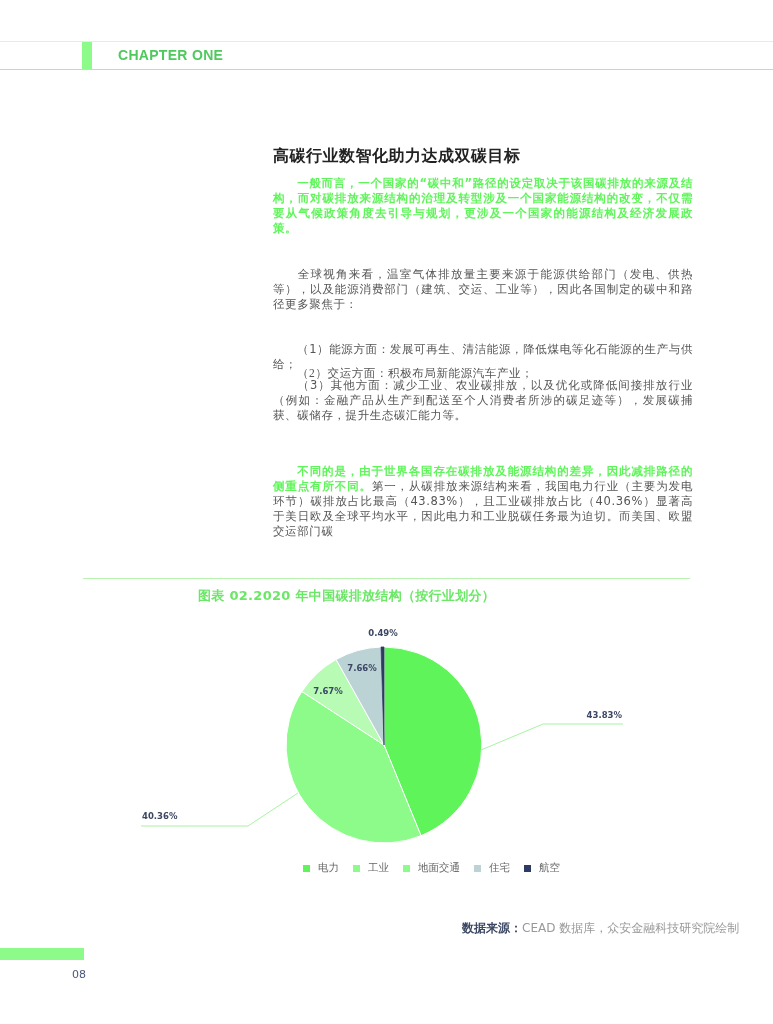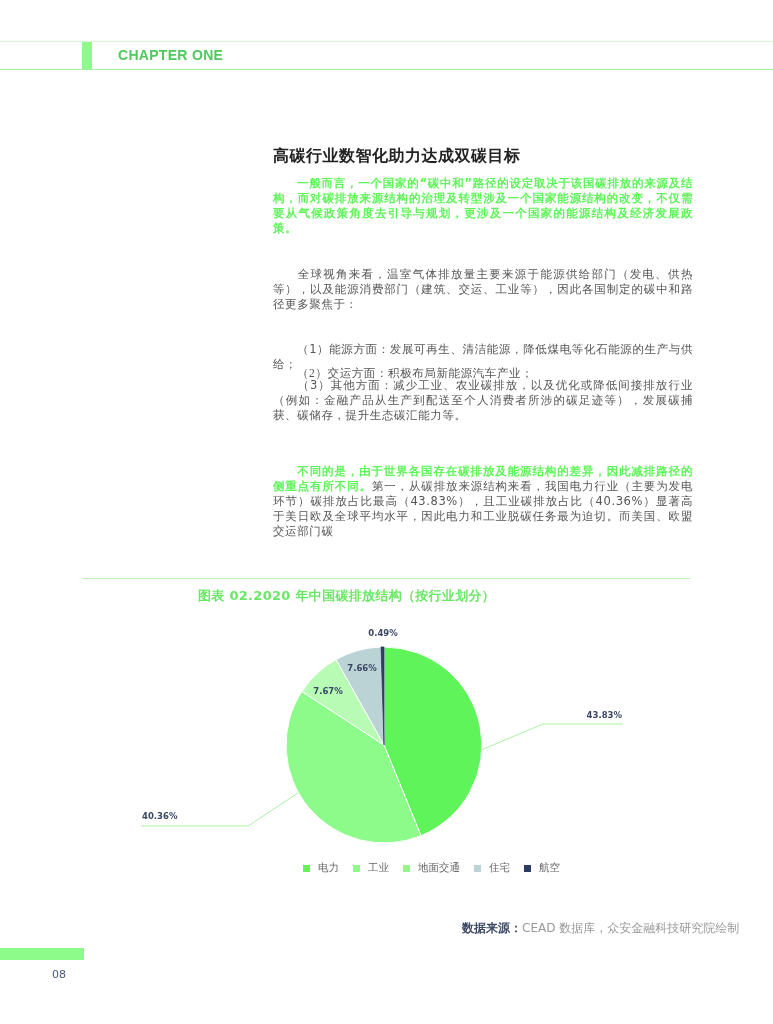--- a/index.html
+++ b/index.html
@@ -25,21 +25,21 @@
   .chart-title { position:absolute; left:0; width:693px; top:587px; text-align:center; font-size:13px;
                  font-weight:bold; color:#6be766; letter-spacing:0.3px; }
   .chart-svg { position:absolute; left:0; top:600px; }
   .lbl { font-family:"DejaVu Sans", sans-serif; font-size:8.5px; font-weight:bold; fill:#3b4763; }
   .legend { position:absolute; left:268px; top:861px; display:flex; align-items:center; font-size:10.5px; color:#666;margin-left:35px; }
   .legend .item { display:flex; align-items:center; margin-right:14px; }
   .legend .sw { width:7px; height:7px; margin-right:8px; }
   .source { position:absolute; left:462px; top:920px; font-size:12px; color:#999; }
   .source b { color:#3b4763; font-weight:bold; }
   .foot-bar { position:absolute; left:0; top:948px; width:84px; height:12px; background:#8cfb8a; }
-  .page-no { position:absolute; left:52px; top:968px; font-size:11px; color:#4a587a; }
+  .page-no { position:absolute; left:72px; top:968px; font-size:11px; color:#4a587a; }
 </style>
 </head>
 <body>
 
 <div class="hdr-line-top"></div>
 <div class="hdr-line-bot"></div>
 <div class="hdr-bar"></div>
 <div class="chapter">CHAPTER ONE</div>
 
 <div class="title">高碳行业数智化助力达成双碳目标</div>

